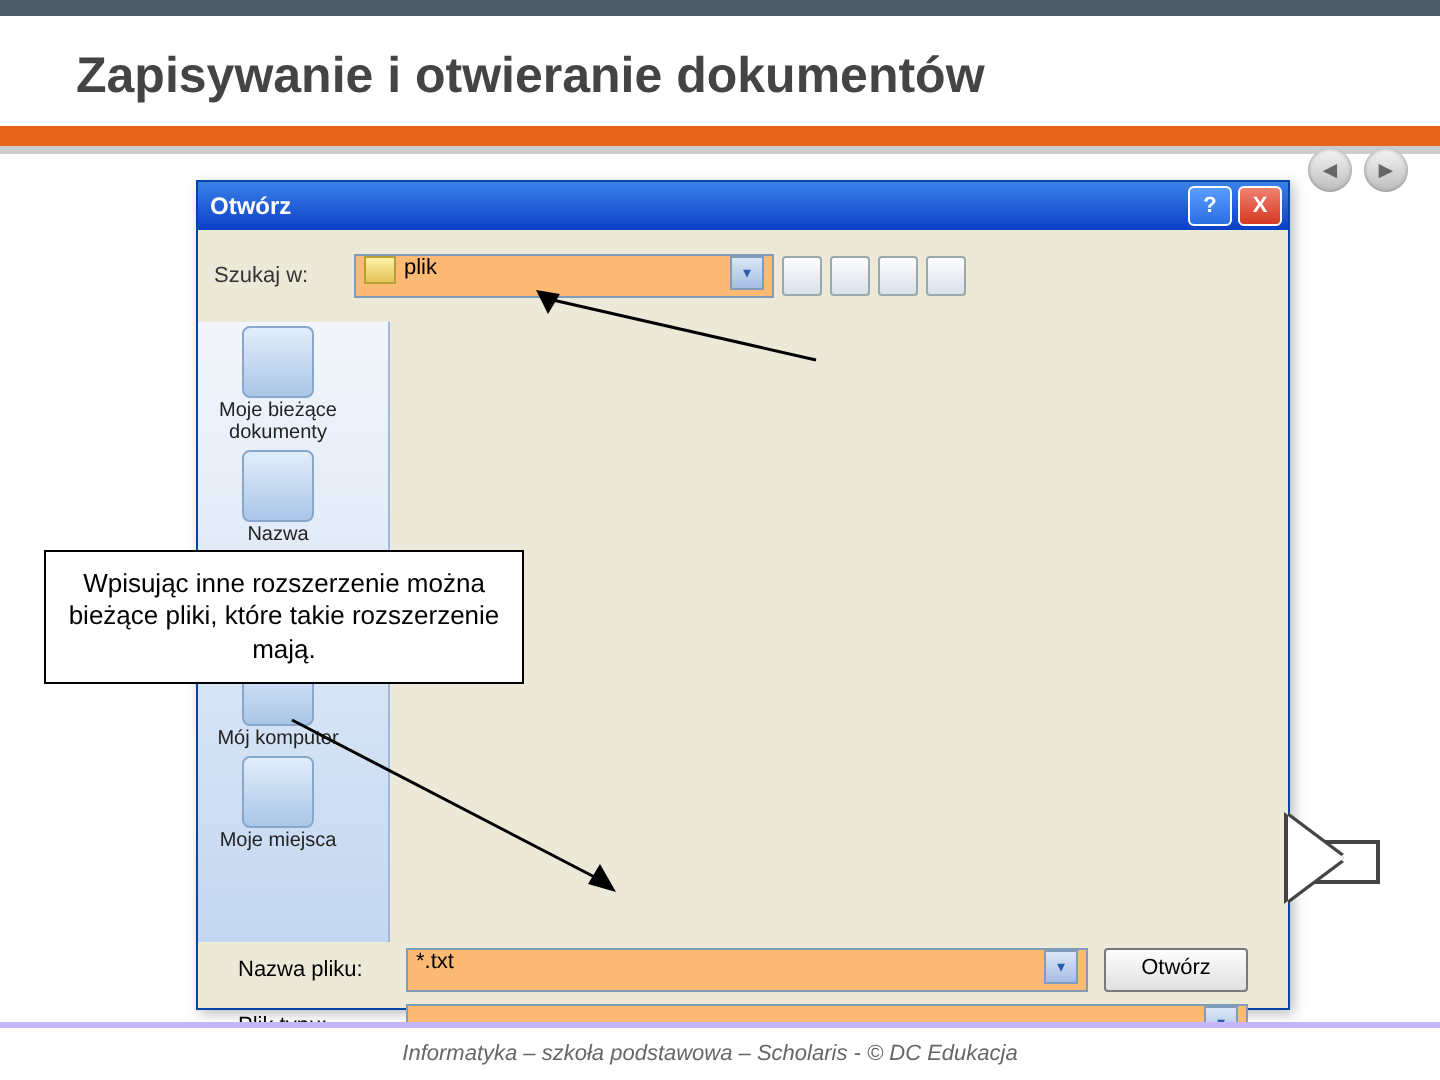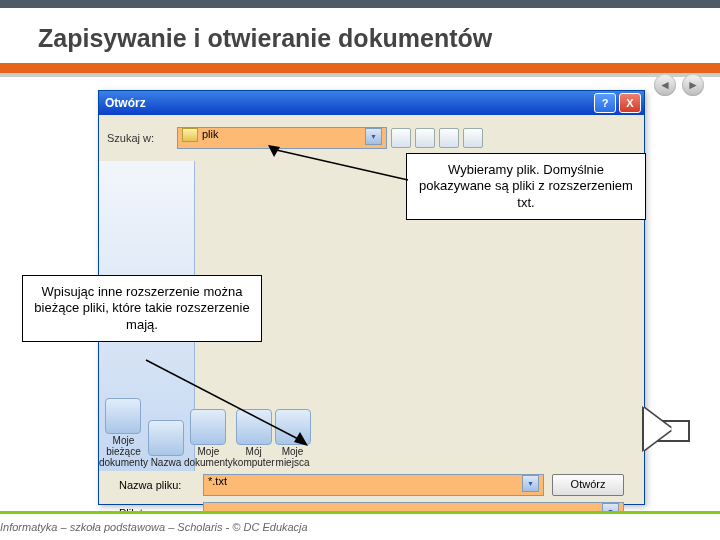--- a/index.html
+++ b/index.html
@@ -19,42 +19,42 @@
   .tbtn{width:20px;height:18px;margin-right:3px;border:1px solid #fff;border-radius:3px;display:flex;align-items:center;justify-content:center;font-size:11px;font-weight:bold}
   .thelp{background:linear-gradient(#5a9cff,#2a6fe0)}
   .tclose{background:linear-gradient(#f08070,#d43a24)}
   .trow{display:flex;align-items:center;padding:12px 8px;font-size:11px}
   .lbl{width:70px;color:#333}
   .combo{display:flex;align-items:flex-start;height:20px;background:#fdba74;border:1px solid #7f9db9;padding:0 4px;font-size:11px}
   .combo .drop{margin-left:auto;width:15px;height:15px;background:linear-gradient(#dce6f7,#a5bde3);border:1px solid #7f9db9;display:flex;align-items:center;justify-content:center;font-size:8px;color:#2a5db0}
   .fld{width:14px;height:12px;background:linear-gradient(#fff1a8,#e3c255);border:1px solid #b79f33;margin-right:4px}
   .ticon{width:18px;height:18px;border:1px solid #9aa;border-radius:2px;background:linear-gradient(#fdfdfd,#d8e1ec);margin-left:4px}
   .body{display:flex;height:310px}
-  .sidebar{width:95px;background:linear-gradient(#f2f6fb,#c4d7f1);border-right:1px solid #9fb7da;display:flex;align-items:flex-end;padding-top:20px}
+  .sidebar{width:95px;background:linear-gradient(#f2f6fb,#c4d7f1);border-right:1px solid #9fb7da;display:flex;flex-direction:column;align-items:flex-start;padding-top:2px}
   .sitem{width:80px;text-align:center;font-size:10px;color:#222;margin-bottom:3px}
   .sicon{width:34px;height:34px;margin:0 auto 1px;border-radius:4px;background:linear-gradient(#e2edfa,#a9c6e8);border:1px solid #88a7cc;position:relative}
   .filepane{flex:1;background:#fff;border:1px solid #7f9db9;margin:0 8px 0 0;padding:4px;font-size:11px}
   .frow{display:flex;align-items:center;height:16px}
   .frow.sel{background:#316ac5;color:#fff}
   .ficon{width:13px;height:13px;background:linear-gradient(#fff,#d5e2f0);border:1px solid #7a92b5;margin-right:4px}
   .botrow{display:flex;align-items:center;padding:3px 20px;font-size:11px}
   .botrow .lbl2{width:84px}
   .wcombo{flex:1}
   .btn{width:70px;height:20px;margin-left:8px;background:linear-gradient(#fdfdfd,#e0e0e0);border:1px solid #7a7a7a;border-radius:2px;font-size:11px;text-align:center;line-height:18px}
   
   .callout{position:absolute;background:#fff;border:1.5px solid #000;padding:8px 10px;font-size:13px;text-align:center;line-height:1.25}
   .call1{left:406px;top:153px;width:218px}
   .call2{left:22px;top:275px;width:218px}
   .arrow{position:absolute;pointer-events:none}
   
   .bigarrow{position:absolute;right:6px;bottom:90px;width:70px;height:42px}
   .bigarrow .shaft{position:absolute;right:24px;top:12px;width:46px;height:18px;background:#fff;border:2px solid #444;border-left:none}
   .bigarrow .head{position:absolute;right:0;top:0;width:0;height:0;border-top:21px solid transparent;border-bottom:21px solid transparent;border-right:30px solid #fff}
   .bigarrow .headb{position:absolute;right:-2px;top:-2px;width:0;height:0;border-top:23px solid transparent;border-bottom:23px solid transparent;border-right:33px solid #444;z-index:-1}
-  .footer{position:absolute;bottom:0;left:0;right:0;height:26px;border-top:3px solid #84cc16;background:#fff;display:flex;align-items:center;justify-content:flex-start;padding-right:10px;font-size:11px;font-style:italic;color:#666}
+  .footer{position:absolute;bottom:0;left:0;right:0;height:26px;border-top:3px solid #c4b5fd;background:#fff;display:flex;align-items:center;justify-content:center;padding-right:10px;font-size:11px;font-style:italic;color:#666}
 </style>
 </head>
 <body>
 
 <div class="slide">
   <div class="topbar"></div>
   <div class="title">Zapisywanie i otwieranie dokumentów</div>
   <div class="orange"></div>
   <div class="grey"></div>
 
@@ -115,23 +115,20 @@
     </div>
     <div class="botrow">
       <span class="lbl2">Kodowanie:</span>
       <div class="combo wcombo" style="max-width:230px">
           <span>ANSI</span>
           <span class="drop">▾</span>
         </div>
     </div>
   </div>
 
-  <div class="callout call1">
-    <span>Wybieramy plik. Domyślnie pokazywane są pliki z rozszerzeniem txt.</span>
-  </div>
   <svg class="arrow" style="left:268px;top:145px;width:145px;height:40px">
     <line x1="140" y1="35" x2="4" y2="4" stroke="#000" stroke-width="1.5"></line>
     <polygon points="0,0 12,2 6,12" fill="#000"></polygon>
   </svg>
 
   <div class="callout call2">
     <span>Wpisując inne rozszerzenie można bieżące pliki, które takie rozszerzenie mają.</span>
   </div>
   <svg class="arrow" style="left:144px;top:358px;width:200px;height:90px">
     <line x1="2" y1="2" x2="160" y2="84" stroke="#000" stroke-width="1.5"></line>

